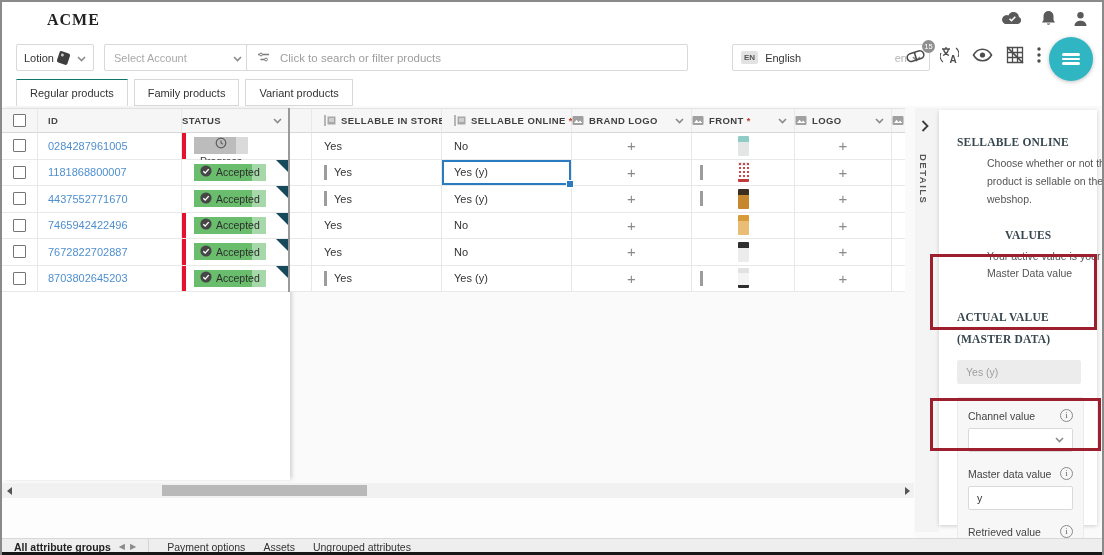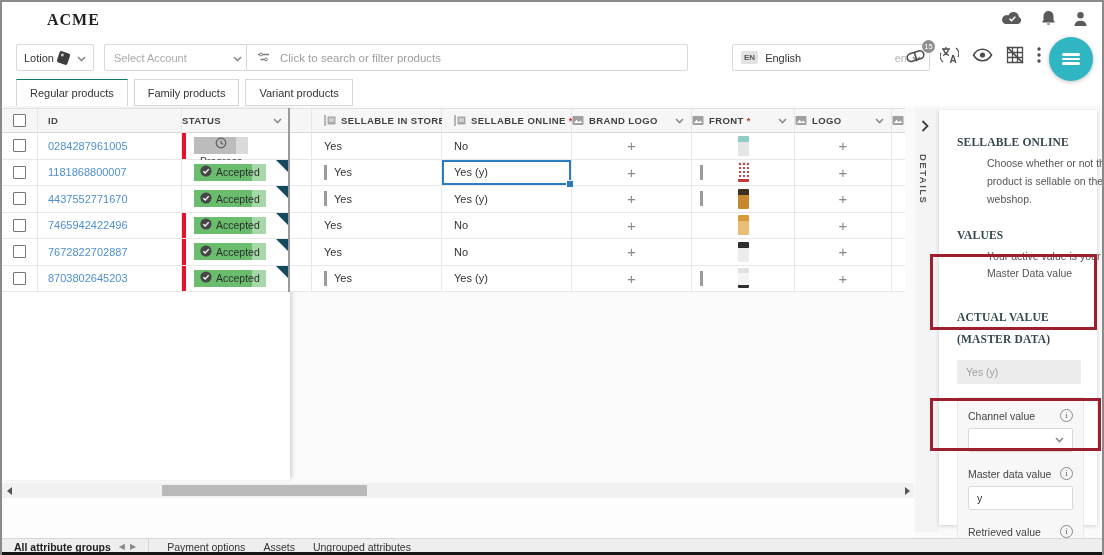--- a/index.html
+++ b/index.html
@@ -101,21 +101,21 @@
 
   
   .details-rail{ left:913px; top:106px; width:24px; height:424px; background:#f4f4f4; z-index:3; }
   .rail-chev{ position:absolute; left:6px; top:10px; }
   .rail-label{ position:absolute; left:3px; top:46px; writing-mode:vertical-rl; font-size:9.5px;
                letter-spacing:1.5px; color:#555; font-weight:bold; }
   .details-panel{ left:937px; top:108px; width:158px; height:415px; background:#fff;
                   box-shadow:0 1px 4px rgba(0,0,0,.18); z-index:3; padding:26px 14px 0 18px; }
   .p-title{ font-family:"Liberation Serif", serif; font-size:11.5px; font-weight:bold; color:#37474f; letter-spacing:.2px; }
   .p-desc{ font-size:10.5px; color:#555; line-height:1.7; margin-top:7px;margin-left:30px; }
-  .p-gap{ margin-top:20px; }
+  .p-gap{ margin-top:20px;margin-left:48px; }
   .actual-wrap{ margin-top:24px; }
   .actual-title{ width:128px; line-height:1.9; }
   .input{ height:24px; border-radius:2px; display:flex; align-items:center; padding:0 8px; font-size:10.5px; }
   .input.disabled{ background:#ececec; color:#9e9e9e; border:1px solid #ececec; }
   .input.white{ background:#fff; border:1px solid #d9d9d9; color:#333; }
   .actual-input{ margin-top:9px; width:124px; }
   .value-card{ margin-top:13px; margin-left:0; width:127px; background:#f7f7f7; border:1px solid #ebebeb;
                border-radius:2px; padding:11px 10px 14px 10px; }
   .vc-label-row{ display:flex; align-items:flex-end; justify-content:space-between; font-size:10.5px; color:#444; }
   .info-icon{ width:13px; height:13px; border:1px solid #8a8a8a; border-radius:50%; color:#666; font-size:9px;

